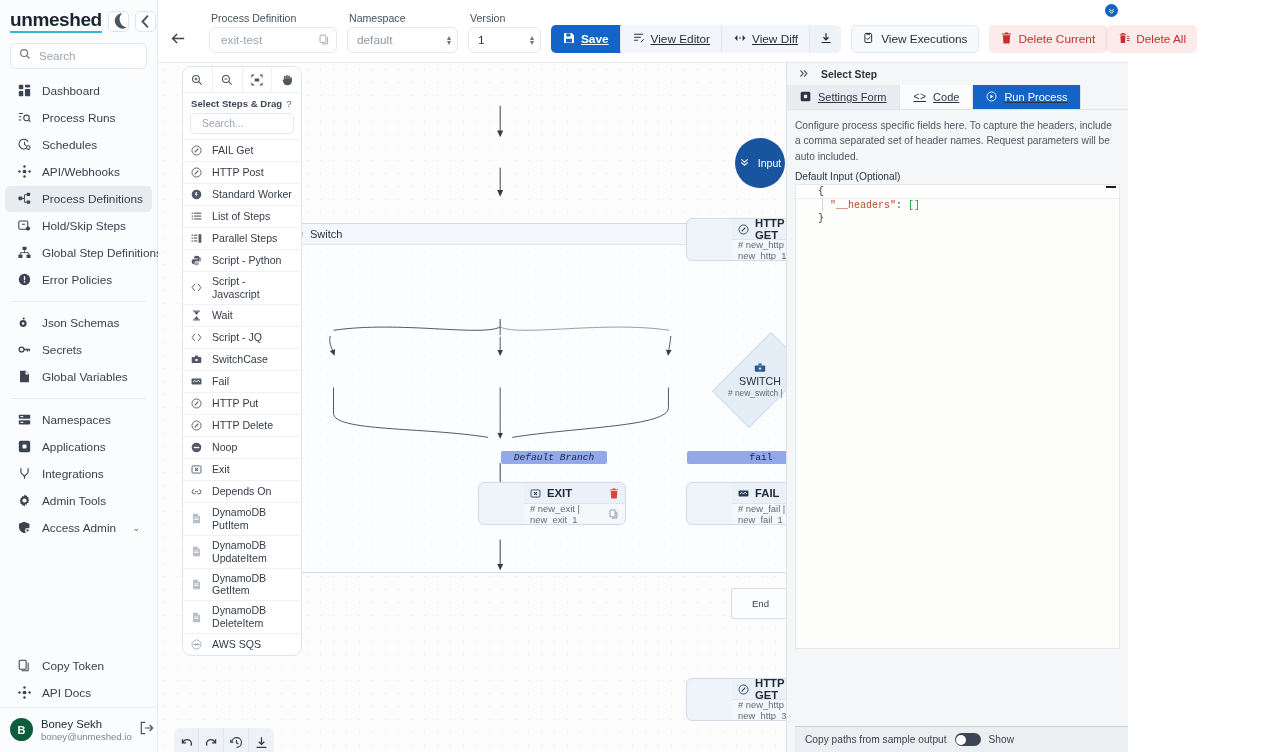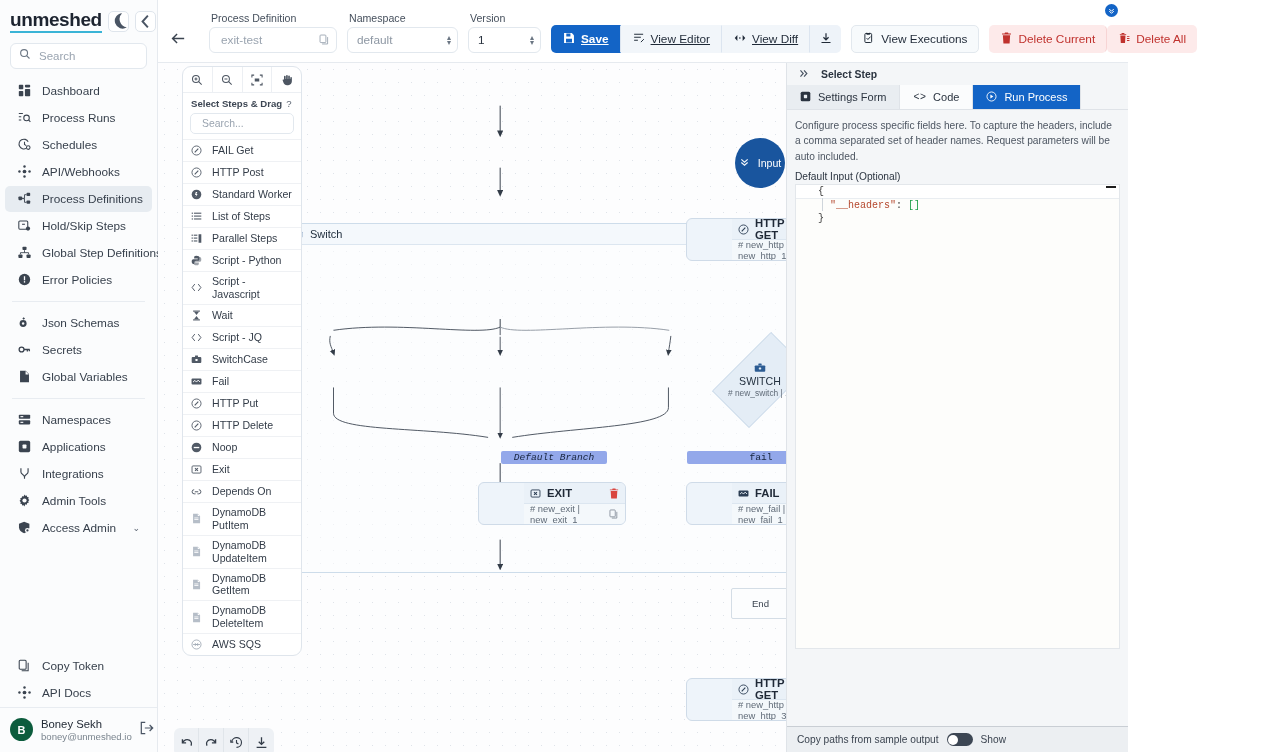--- a/index.html
+++ b/index.html
@@ -270,21 +270,21 @@
   .rpanel {
     width: 342px; flex: 0 0 342px; border-left: 1px solid #dfe3e8;
     background: #f4f6f8; display: flex; flex-direction: column;
   }
   .rp-head {
     height: 22px; display: flex; align-items: center; gap: 11px;
     padding: 0 12px; font-size: 10.4px; font-weight: bold; color: #2b3440;
     background: #f4f6f8;
   }
   .rp-head .cc { color: #4a5564; font-size: 10px; font-weight: normal; }
-  .rp-tabs { display: flex; height: 25px; border-bottom: 1px solid #dfe3e8; }
+  .rp-tabs { display: flex; height: 25px; border-bottom: 1px solid #dfe3e8; text-decoration: underline; }
   .rp-tab {
     display: flex; align-items: center; gap: 7px; padding: 0 13px;
     font-size: 11px; color: #2b3440; background: #e9edf1;
     border-right: 1px solid #dfe3e8;
   }
   .rp-tab.plain { background: #fbfcfd; }
   .rp-tab.active { background: #1364c6; color: #fff; }
   .rp-tab svg { width: 11px; height: 11px; }
   .rp-tab .mono { font-family: "Liberation Mono", monospace; font-size: 10px; }
   .rp-body { flex: 1 1 auto; padding: 8px 8px 0 8px; background: #f4f6f8; min-height: 0;
@@ -302,21 +302,21 @@
   .code-line.first { border-bottom: 1px solid #e9edf1; background: #fff; }
   .code-gut { position: absolute; left: 0; top: 0; bottom: 0; width: 20px; }
   .tok-p { color: #3a3a3a; }
   .tok-k { color: #b5482e; }
   .tok-b { color: #1f9e4a; }
   .fold { position: absolute; right: 3px; top: 1px; width: 10px; height: 2px; background: #1d1d1d; }
   .guide { position: absolute; left: 26px; top: 13px; width: 1px; height: 13px; background: #cfd5db; }
   .rp-foot {
     height: 26px; border-top: 1px solid #c9ced4; background: #eceff2;
     display: flex; align-items: center; gap: 8px; padding: 0 10px;
-    font-size: 10.2px; color: #3b4450; margin-top: auto;
+    font-size: 10.2px; color: #3b4450; margin-top: auto; margin-left: 8px;
   }
   .toggle {
     width: 26px; height: 13px; border-radius: 7px; background: #3c4653;
     position: relative; flex: 0 0 26px;
   }
   .toggle .knob {
     position: absolute; left: 1.5px; top: 1.5px; width: 10px; height: 10px;
     border-radius: 50%; background: #fff;
   }
 </style>

